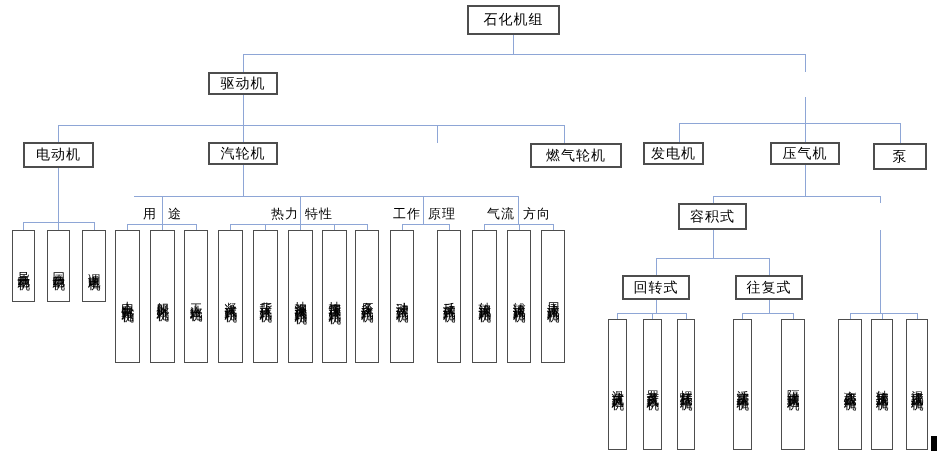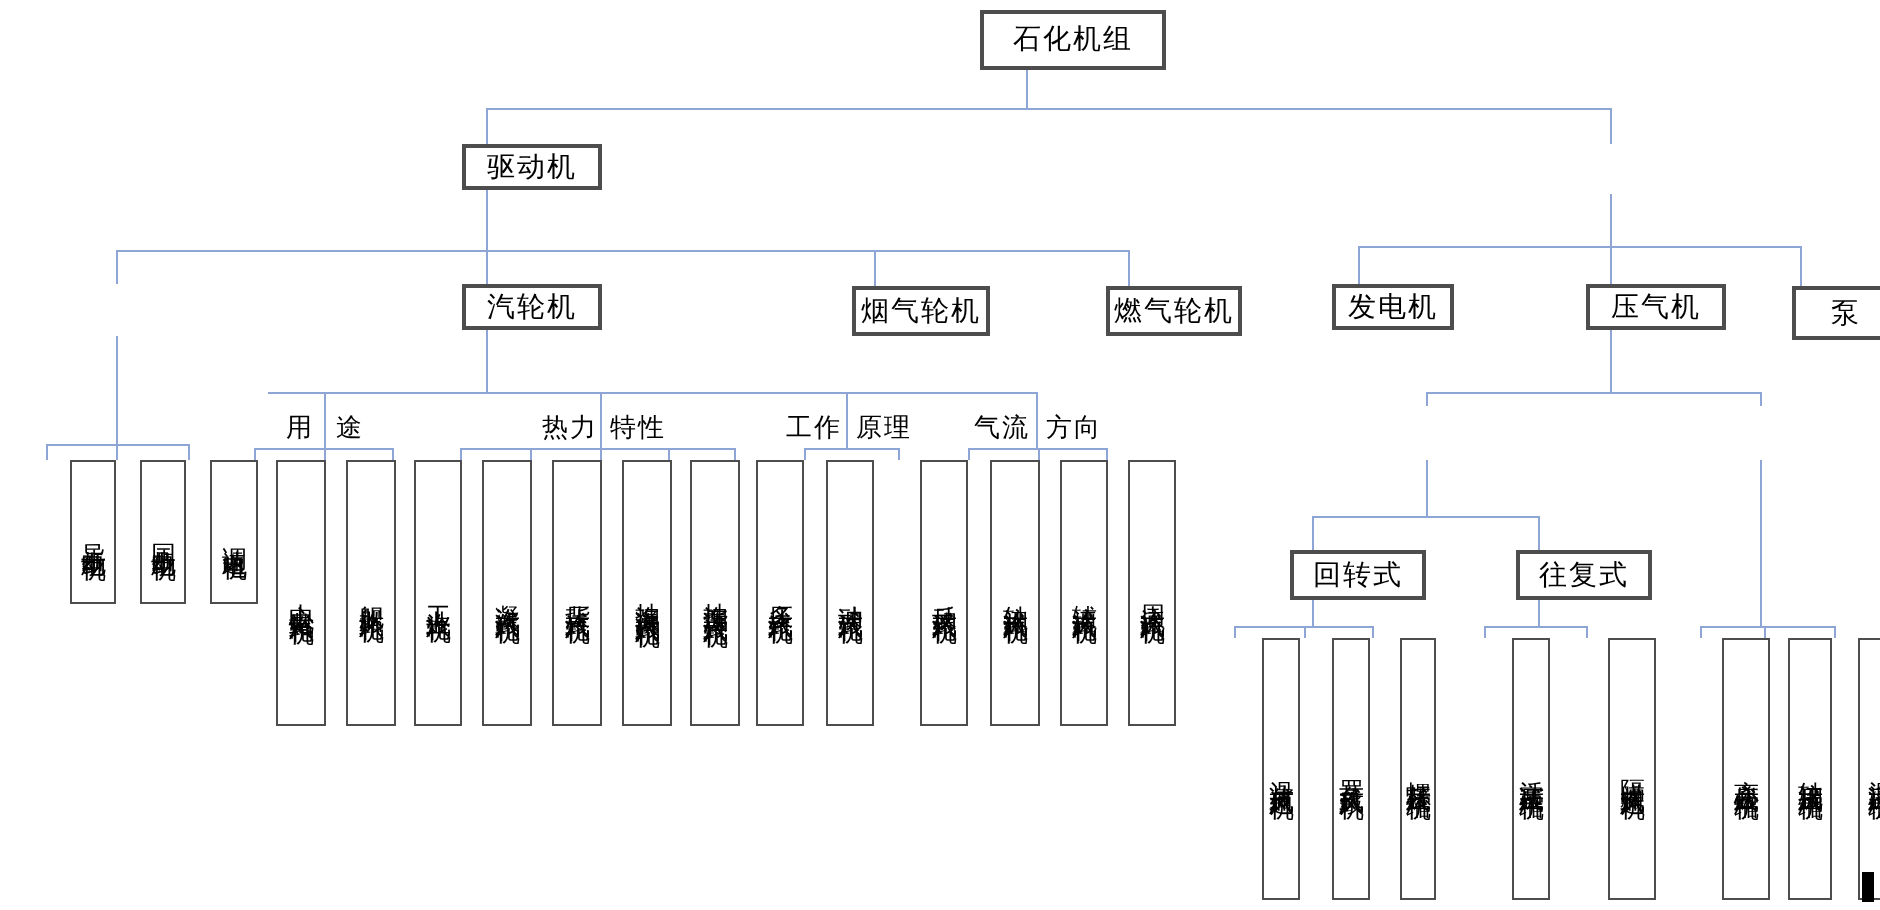--- a/index.html
+++ b/index.html
@@ -1,20 +1,20 @@
 <!DOCTYPE html>
 <html><head>
 <meta charset="utf-8">
 <style>
   html,body{margin:0;padding:0;background:#fff;}
   .stage{position:relative;width:940px;height:455px;background:#ffffff;
          font-family:"DejaVu Sans","Liberation Sans",sans-serif;overflow:hidden;}
   .box{position:absolute;box-sizing:border-box;border:2px solid #4d4d4d;background:#fff;
        display:flex;align-items:center;justify-content:center;
-       font-size:14px;letter-spacing:1px;color:#000;text-align:center;margin-left:23px;}
+       font-size:14px;letter-spacing:1px;color:#000;text-align:center;}
   .vbox{border-width:1.5px;font-size:12.5px;letter-spacing:1.5px;line-height:1;
         writing-mode:vertical-lr;text-orientation:upright;}
   .lbl{position:absolute;font-size:13px;color:#000;white-space:nowrap;letter-spacing:1px;}
   .ln{position:absolute;background:#8ea6d6;}
   .h{height:1.4px;}
   .v{width:1.4px;}
   .cursor{position:absolute;background:#000;}
 </style>
 </head>
 <body>
@@ -95,26 +95,27 @@
   <i class="ln v" style="left:793px;top:313px;height:6px"></i>
 
   <i class="ln v" style="left:880px;top:230px;height:83px"></i>
   <i class="ln h" style="left:850px;top:313px;width:67px"></i>
   <i class="ln v" style="left:850px;top:313px;height:6px"></i>
   <i class="ln v" style="left:882px;top:313px;height:6px"></i>
   <i class="ln v" style="left:917px;top:313px;height:6px"></i>
 
   <div class="box" style="left:467px;top:5px;width:93px;height:30px">石化机组</div>
   <div class="box" style="left:208px;top:72px;width:70px;height:23px">驱动机</div>
+  <div class="box" style="left:23px;top:142px;width:71px;height:26px">电动机</div>
   <div class="box" style="left:208px;top:142px;width:70px;height:23px">汽轮机</div>
-  <div class="box" style="left:403px;top:143px;width:69px;height:25px">烟气轮机</div>
-  <div class="box" style="left:530px;top:143px;width:68px;height:25px">燃气轮机</div>
+  <div class="box" style="left:530px;top:143px;width:92px;height:25px">燃气轮机</div>
   <div class="box" style="left:643px;top:142px;width:61px;height:23px">发电机</div>
   <div class="box" style="left:770px;top:142px;width:70px;height:23px">压气机</div>
   <div class="box" style="left:873px;top:143px;width:54px;height:27px">泵</div>
+  <div class="box" style="left:678px;top:203px;width:69px;height:27px">容积式</div>
   <div class="box" style="left:622px;top:275px;width:68px;height:25px">回转式</div>
   <div class="box" style="left:735px;top:275px;width:68px;height:25px">往复式</div>
 
   <span class="lbl" style="left:143px;top:205px">用</span>
   <span class="lbl" style="left:168px;top:205px">途</span>
   <span class="lbl" style="left:271px;top:205px">热力</span>
   <span class="lbl" style="left:305px;top:205px">特性</span>
   <span class="lbl" style="left:393px;top:205px">工作</span>
   <span class="lbl" style="left:428px;top:205px">原理</span>
   <span class="lbl" style="left:487px;top:205px">气流</span>

